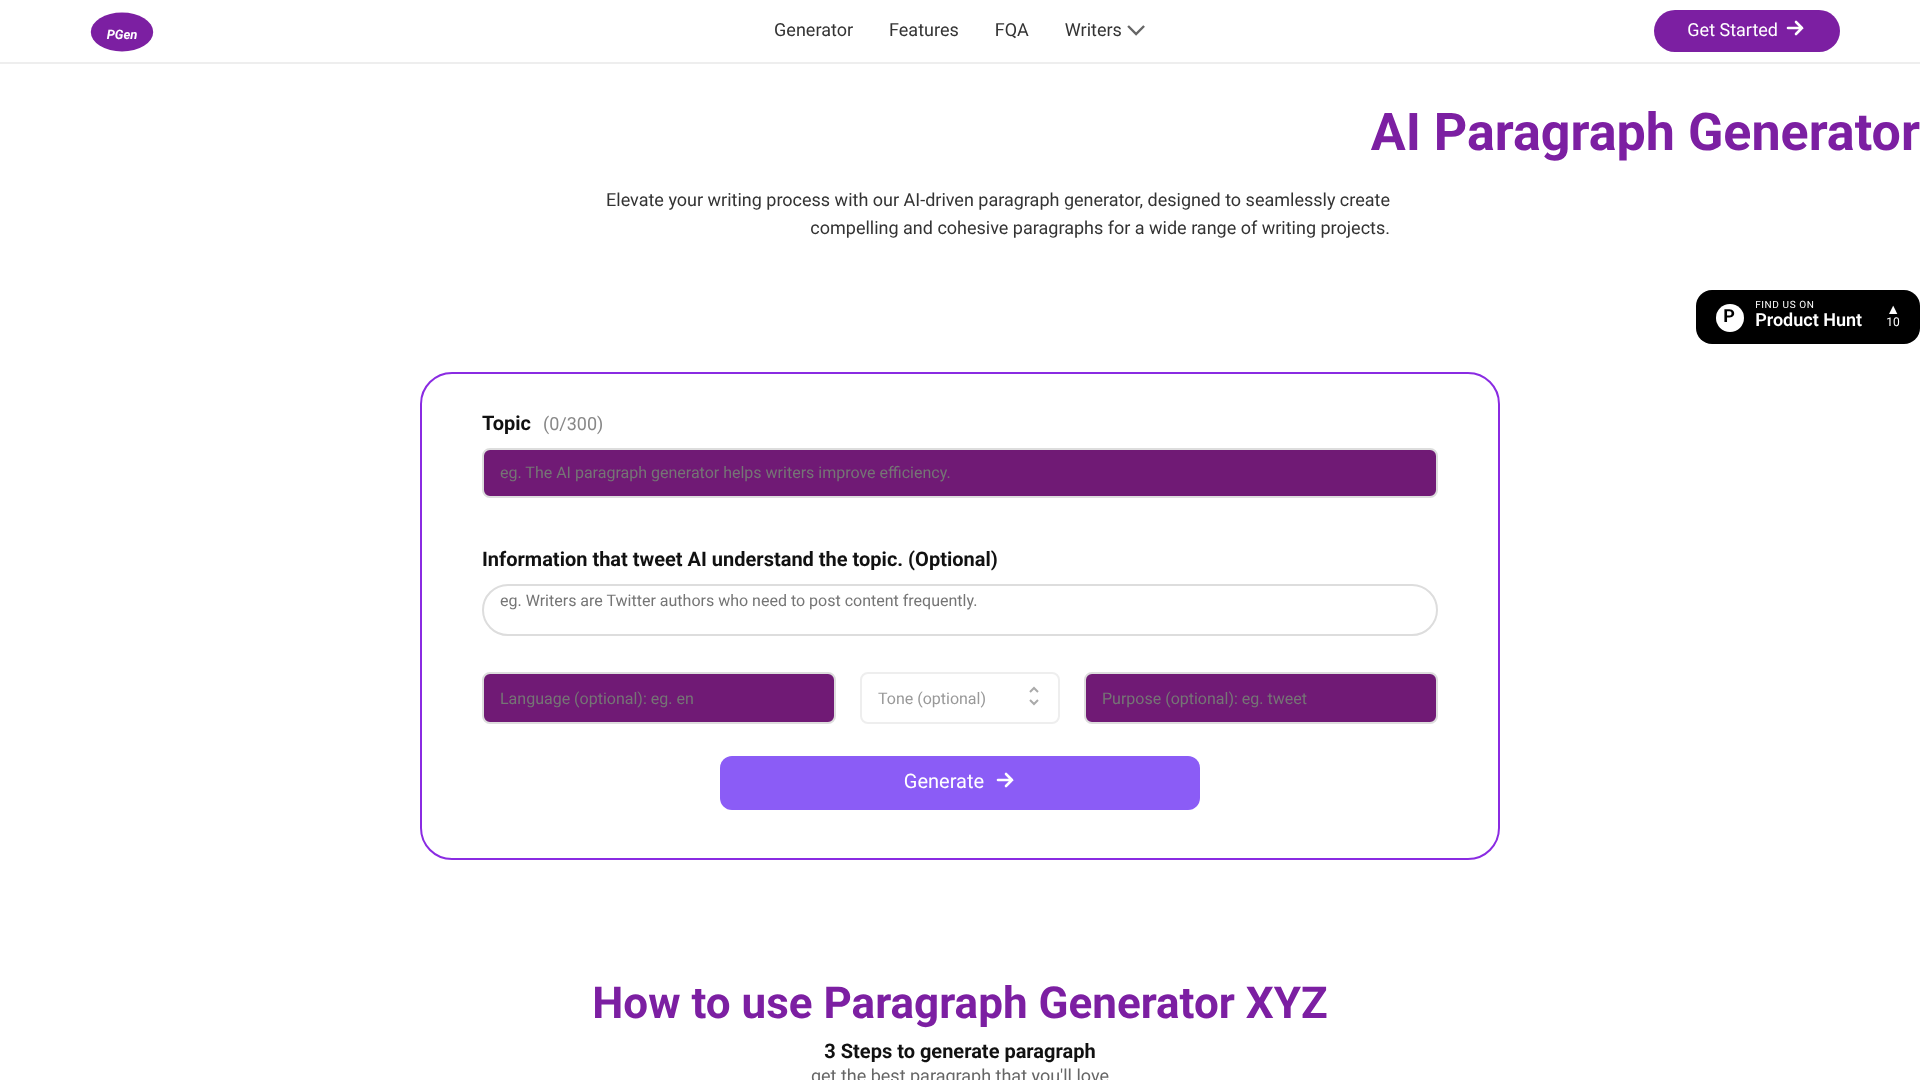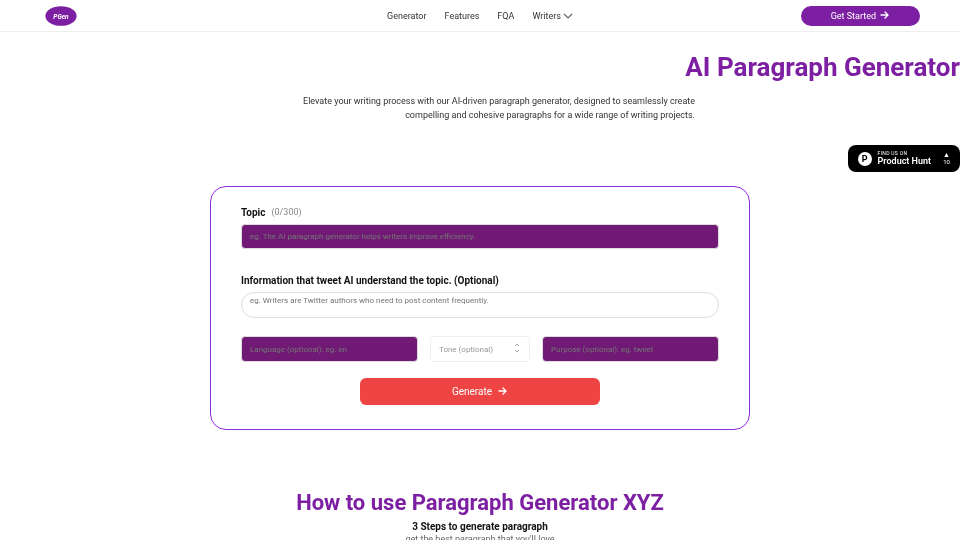--- a/index.html
+++ b/index.html
@@ -3,41 +3,41 @@
 <meta charset="utf-8">
 <style>
 *{margin:0;padding:0;box-sizing:border-box;font-family:-apple-system,BlinkMacSystemFont,"Segoe UI",Roboto,sans-serif}
 body{background:#fff;width:960px;height:540px;overflow:hidden}
 .header{height:32px;display:flex;align-items:center;justify-content:space-between;padding:0 40px;border-bottom:1px solid #eee}
 .logo{width:42px;height:26px;display:flex;align-items:center;justify-content:center}
 .logo svg{width:42px;height:26px}
 .nav{display:flex;gap:18px;font-size:9px;color:#333;position:absolute;left:50%;transform:translateX(-50%)}
 .nav-item{cursor:pointer}
 .lang-sel{display:flex;align-items:center;gap:2px;cursor:pointer}
-.get-started{background:#7c1fa2;color:#fff;padding:5px 30px;border-radius:14px;font-size:9px;cursor:pointer;display:flex;align-items:center;gap:4px;border:none}
+.get-started{background:#7c1fa2;color:#fff;padding:5px 17px;border-radius:14px;font-size:9px;cursor:pointer;display:flex;align-items:center;gap:4px;border:none}
 .hero{text-align:right;padding-top:20px}
 .hero h1{font-size:26px;font-weight:700;color:#7c1fa2;margin-bottom:10px}
 .hero p{font-size:9px;color:#333;max-width:430px;margin:13px auto;line-height:1.5}
 .ph-badge{display:inline-flex;align-items:center;gap:6px;background:#000;color:#fff;padding:6px 10px;border-radius:8px;margin-top:10px;font-size:8px}
 .ph-icon{width:14px;height:14px;border-radius:50%;background:#fff;color:#000;display:flex;align-items:center;justify-content:center;font-weight:700;font-size:9px}
 .ph-txt{display:flex;flex-direction:column;line-height:1.1;align-items:flex-start}
 .ph-txt .small{font-size:5px;letter-spacing:.3px}
 .ph-txt .big{font-size:9px;font-weight:600}
 .ph-up{display:flex;flex-direction:column;align-items:center;margin-left:6px;line-height:1}
 .ph-up .tri{font-size:7px}
 .ph-up .num{font-size:6px}
 .card{width:540px;margin:14px auto 0;border:1.5px solid #8a2be2;border-radius:16px;padding:20px 30px 24px}
-.label{font-size:10px;font-weight:700;color:#111;margin-bottom:6px;display:flex;gap:6px;align-items:flex-start}
+.label{font-size:10px;font-weight:700;color:#111;margin-bottom:6px;display:flex;gap:6px;align-items:flex-end}
 .label .count{font-weight:400;color:#888;font-size:9px}
 .inp{width:100%;border:1px solid #ddd;border-radius:4px;padding:7px 8px;font-size:8px;color:#999;background:#701a75;font-family:inherit}
 .ta{width:100%;border:1px solid #ddd;border-radius:15px;padding:3px 8px;font-size:8px;color:#999;height:26px;resize:none;background:#fff;font-family:inherit}
 .row{display:flex;gap:12px;margin-top:14px}
 .row .inp{flex:1}
 .sel{flex:0 0 100px;display:flex;align-items:center;justify-content:space-between;padding:6px 8px;font-size:8px;color:#999;border:1px solid #eee;border-radius:4px;cursor:pointer}
-.gen-btn{display:flex;align-items:center;justify-content:center;gap:6px;width:240px;margin:16px auto 0;background:#ef4444;color:#fff;border:none;border-radius:6px;padding:8px 0;font-size:10px;cursor:pointer}
+.gen-btn{display:flex;align-items:center;justify-content:center;gap:6px;width:240px;margin:16px auto 0;background:#8b5cf6;color:#fff;border:none;border-radius:6px;padding:8px 0;font-size:10px;cursor:pointer}
 .section2{text-align:center;margin-top:60px}
 .section2 h2{font-size:22px;font-weight:700;color:#7c1fa2;margin-bottom:6px}
 .section2 .sub1{font-size:10px;font-weight:700;color:#111}
 .section2 .sub2{font-size:9px;color:#666;margin-top:2px}
 .mb12{margin-bottom:12px}
 .mt14{margin-top:14px}
 .arrow{display:inline-block;width:10px;height:6px}
 </style>
 </head>
 <body>

